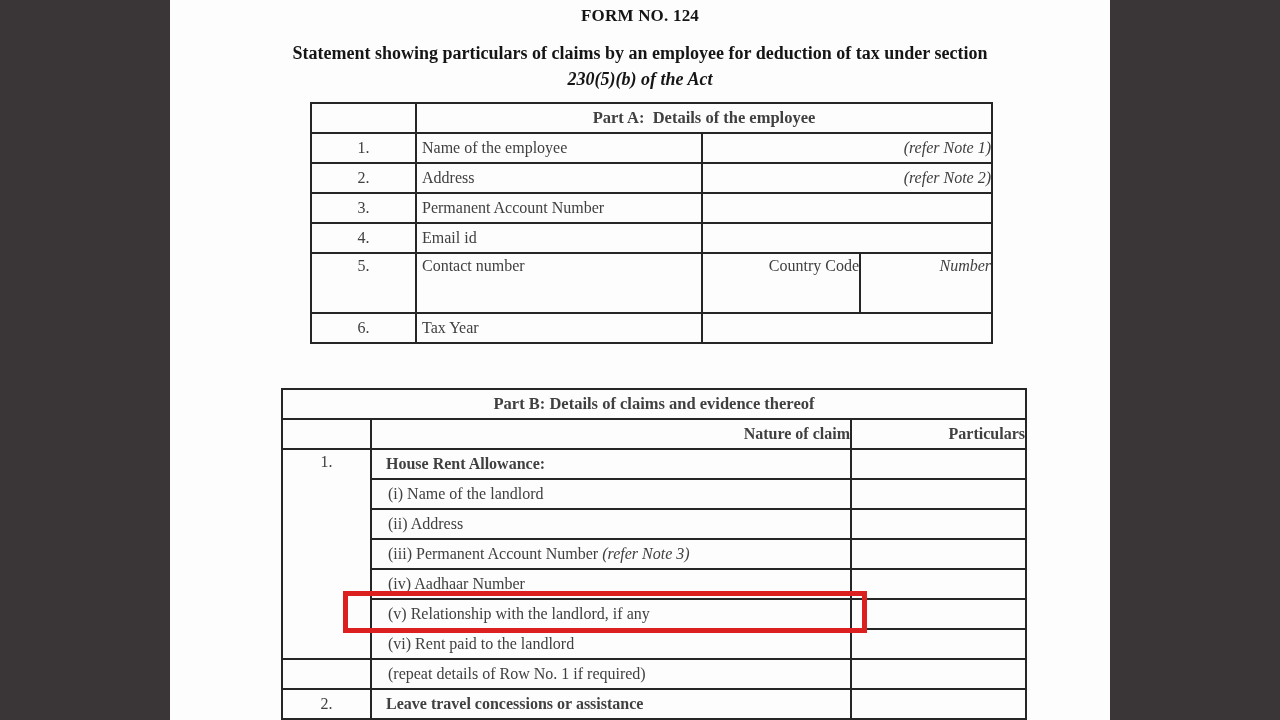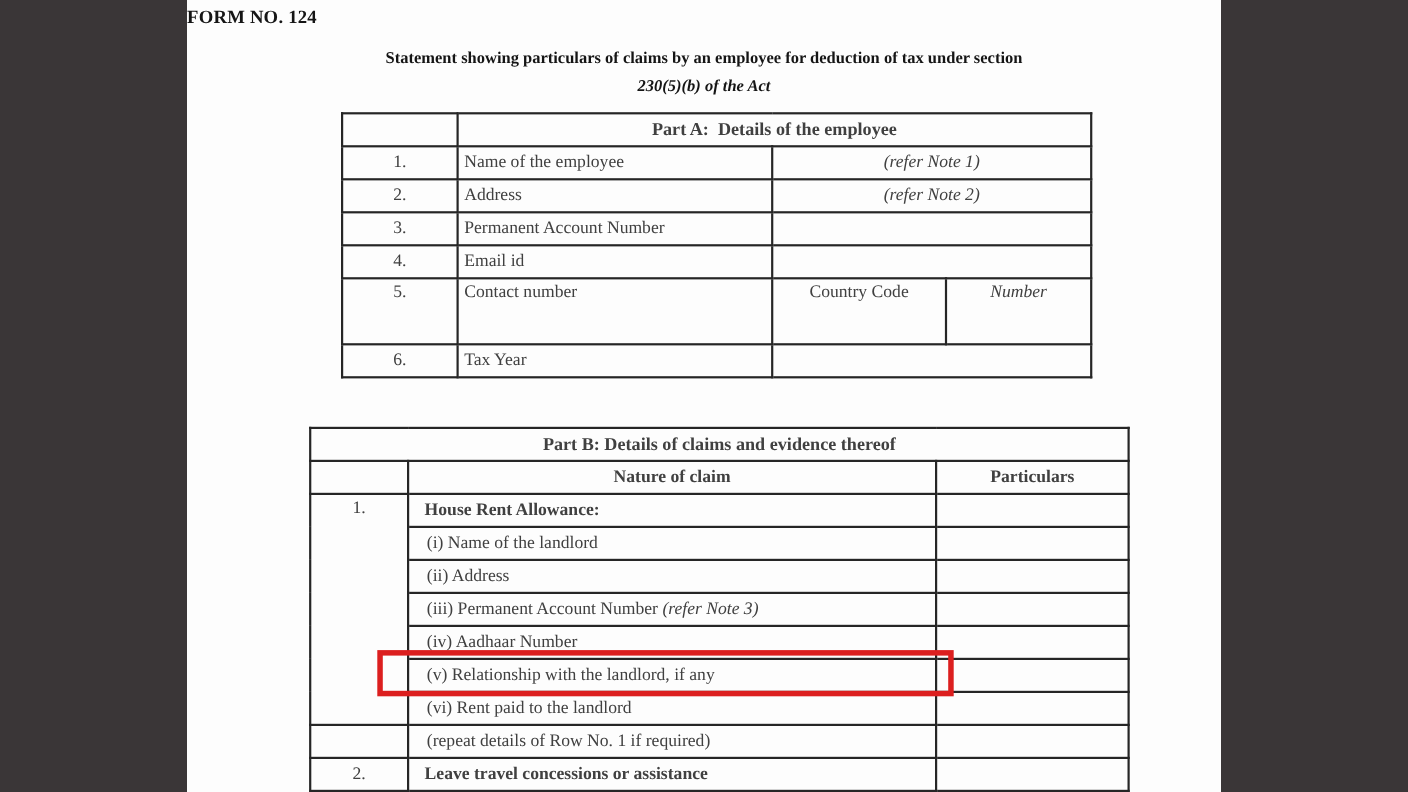--- a/index.html
+++ b/index.html
@@ -6,38 +6,38 @@
   html,body { width:1280px; height:720px; overflow:hidden; }
   body { background:#3a3637; font-family:"Liberation Serif", serif; color:#151515; position:relative; }
 
   .side-bar { position:absolute; top:0; height:720px; background:#3a3637; }
   .side-bar.left  { left:0; width:170px; }
   .side-bar.right { left:1110px; width:170px; }
 
   .page { position:absolute; left:170px; top:0; width:940px; height:720px;
           background:#fdfdfd; overflow:hidden; }
 
-  .doc-title { margin-top:6px; text-align:left; font-size:17px; font-weight:bold;
+  .doc-title { margin-top:6px; text-align:center; font-size:17px; font-weight:bold;
                line-height:20px; letter-spacing:.2px; }
-  .doc-subtitle { margin-top:14px; text-align:center; font-size:15px; font-weight:bold;
+  .doc-subtitle { margin-top:14px; text-align:center; font-size:18px; font-weight:bold;
                   line-height:26px; }
   .doc-subtitle .line2 { font-style:italic; }
 
   table { border-collapse:collapse; table-layout:fixed; position:absolute;
           font-size:16px; color:#404040; }
   td { border:2px solid #262626; vertical-align:middle; overflow:hidden;
        white-space:nowrap; }
 
   .part-a { left:140px; top:102px; width:681px; }
   .part-b { left:111px; top:388px; width:744px; }
 
   tr.h30 { height:30px; }
   tr.h60 { height:60px; }
 
-  td.center { text-align:center; }
+  td.center { text-align:right; }
   td.numcell { text-align:center; }
   td.lbl { text-align:left; padding-left:5px; }
   td.lbl-b { text-align:left; padding-left:16px; }
   .bold { font-weight:bold; }
   .italic { font-style:italic; }
   td.vtop { vertical-align:top; padding-top:3px; }
   .tbl-header { text-align:center; font-weight:bold; font-size:16.5px; white-space:pre-wrap; }
   td.indent { padding-left:14px; }
 
   .red-box { position:absolute; left:173px; top:591px; width:524px; height:42px;

